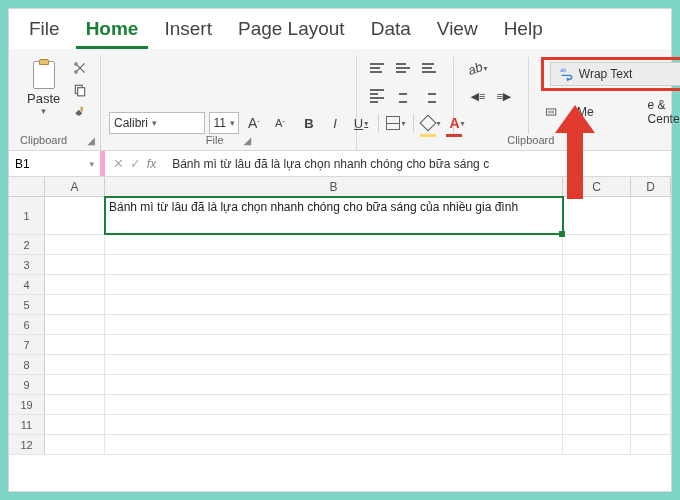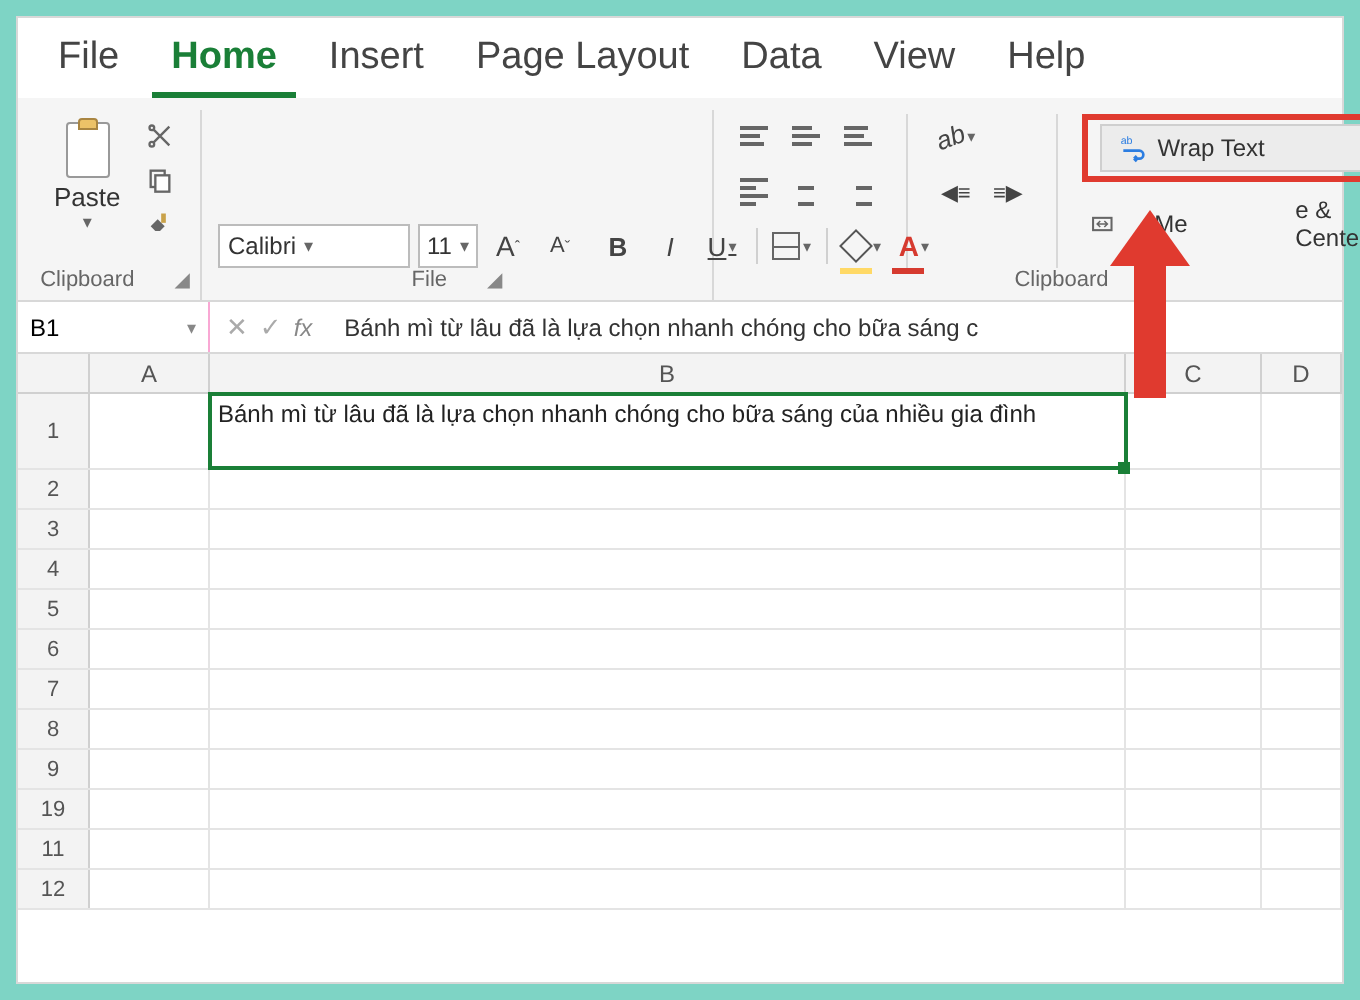--- a/index.html
+++ b/index.html
@@ -44,21 +44,21 @@
   .al-ico { display:flex; flex-direction:column; gap:2px; width:14px;}
   .al-ico span{ display:block; height:2px; background:#666;}
   .al-stack { display:flex; flex-direction:column; gap:6px;}
   .wrap-btn { display:flex; align-items:center; gap:4px; border:1px solid #cfcfcf; background:#ececec; padding:3px 8px; font-size:12px; color:#333; cursor:pointer; }
   .wrap-highlight { border:3px solid #e03a2f; padding:2px 6px; }
   .merge-btn { display:flex; align-items:center; gap:20px; font-size:12px; color:#333; cursor:pointer; padding:3px 4px;}
   .corner { font-size:10px; color:#888; cursor:pointer;}
   .divider-v { width:1px; background:#d8d8d8; align-self:stretch; margin:0 6px;}
   
   .fxbar { display:flex; align-items:center; border-bottom:1px solid #d8d8d8; background:#fff; height:26px; }
-  .namebox { width:96px; border-right:1px solid #f9a8d4; padding:0 6px; font-size:12px; display:flex; align-items:center; justify-content:space-between; height:100%;}
+  .namebox { width:96px; border-right:5px solid #f9a8d4; padding:0 6px; font-size:12px; display:flex; align-items:center; justify-content:space-between; height:100%;}
   .namebox .chev{font-size:9px; color:#888;}
   .fxctrl { display:flex; align-items:center; gap:6px; padding:0 8px; color:#aaa; font-size:13px;}
   .fxctrl .fx { font-style:italic; color:#888; font-size:12px;}
   .fxinput { flex:1; padding:0 8px; font-size:12px; color:#333; white-space:nowrap; overflow:hidden;}
   
   .sheet { position:relative; background:#fff; }
   .colhdr { display:flex; height:20px; background:#f3f3f3; border-bottom:1px solid #d0d0d0;}
   .corner-cell{ width:36px; border-right:1px solid #d0d0d0; background:#f3f3f3;}
   .ch { border-right:1px solid #d0d0d0; font-size:12px; color:#555; display:flex; align-items:center; justify-content:center;}
   .chA{width:60px;} .chB{width:458px;} .chC{width:68px;} .chD{width:40px;}

